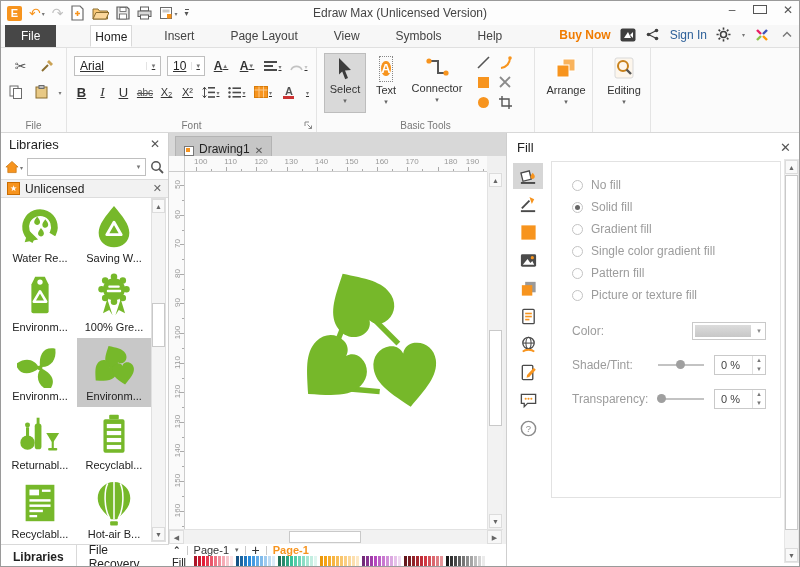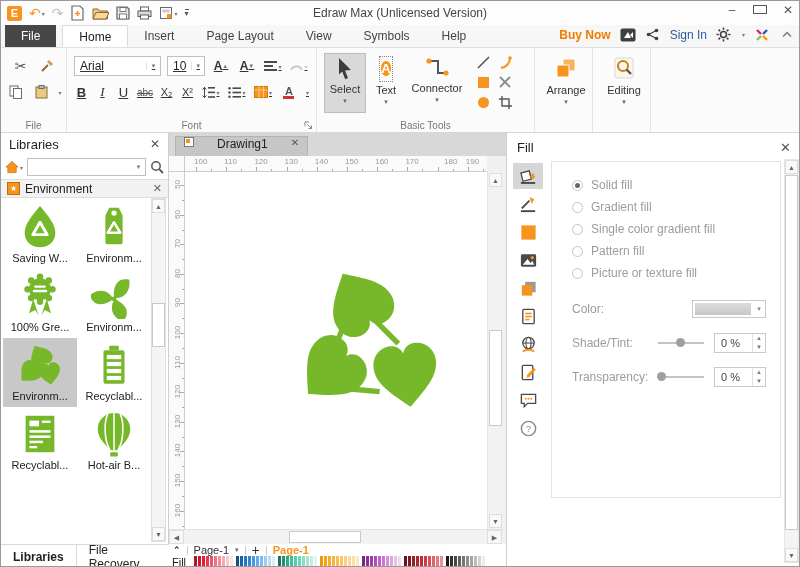--- a/index.html
+++ b/index.html
@@ -14,21 +14,21 @@
   .logo { width:15px; height:15px; background:#f7941e; border-radius:2px; color:#fff; font-weight:bold; font-size:11px; text-align:center; line-height:15px; }
   .uglyph { font-size:14px; line-height:14px; }
   .tinycaret { font-size:6px; color:#777; margin-left:1px; }
   .title-text { position:absolute; left:0; right:0; text-align:center; top:5px; font-size:12px; color:#444; }
   .winctl { position:absolute; right:4px; top:2px; display:flex; gap:14px; align-items:center; z-index:3; }
   .winctl span { color:#555; font-size:12px; width:14px; text-align:center; }
   .box-glyph { display:inline-block; width:9px; height:9px; border:1px solid #555; }
 
   
   .tabrow { position:absolute; left:0; top:24px; width:100%; height:23px; background:#f7f7f7; border-bottom:1px solid #e0e0e0; display:flex; align-items:stretch; }
-  .tab { padding:4px 16px 0; font-size:12px; color:#444; cursor:default; }
+  .tab { padding:4px 4px 0; font-size:12px; color:#444; cursor:default;margin-left:28px; }
   .tab.file { background:#474747; color:#fff; margin:0 6px 0 4px; padding:4px 16px 0; }
   .tab.active { background:#fff; border:1px solid #d9d9d9; border-bottom:1px solid #fff; color:#222; }
   .tabrow-right { position:absolute; right:4px; top:26px; display:flex; align-items:center; gap:9px; }
   .buynow { font-weight:bold; font-size:12px; }
   .signin { font-size:12px; }
   .ticon { width:16px; height:15px; display:flex; align-items:center; justify-content:center; }
 
   
   .ribbon { position:absolute; left:0; top:47px; width:100%; height:85px; background:#fbfbfb; border-bottom:1px solid #d8d8d8; display:flex; }
   .rgroup { position:relative; border-right:1px solid #e4e4e4; padding:5px 7px 16px; }
@@ -75,21 +75,21 @@
   .scr-btn { position:absolute; left:0; width:13px; height:14px; background:#f9f9f9; border:1px solid #dcdcdc; color:#666; font-size:7px; text-align:center; line-height:13px; }
   .scr-thumb { position:absolute; left:0; width:13px; background:#fff; border:1px solid #c9c9c9; }
   .lp-tabs { position:absolute; left:0; bottom:0; width:168px; height:24px; border-top:1px solid #d9d9d9; display:flex; align-items:center; background:#fff; }
   .lp-tab { padding:0 12px; font-size:12px; color:#222; height:100%; display:flex; align-items:center; }
   .lp-tab.active { font-weight:bold; }
   .lp-tab + .lp-tab { border-left:1px solid #d9d9d9; }
 
   
   .carea { position:absolute; left:168px; top:0; width:337px; height:435px; background:#f0f0f0; }
   .docbar { position:absolute; left:0; top:0; width:100%; height:23px; background:#d8d8d8; display:flex; align-items:flex-end; }
-  .doctab { height:20px; margin-left:6px; background:#c6c6c6; border:1px solid #b3b3b3; border-bottom:0; display:flex; align-items:flex-start; gap:23px; padding:0 8px; font-size:12px; color:#222; }
+  .doctab { height:20px; margin-left:6px; background:#c6c6c6; border:1px solid #b3b3b3; border-bottom:0; display:flex; align-items:flex-end; gap:5px; padding:0 8px; font-size:12px; color:#222; }
   .doctab .dicon { width:10px; height:10px; border:1px solid #777; background:#fff; position:relative; }
   .doctab .dicon::after { content:""; position:absolute; left:1px; top:1px; width:4px; height:4px; background:#f7941e; }
   .ruler-corner { position:absolute; left:0; top:23px; width:16px; height:16px; background:#fafafa; border-right:1px solid #ccc; border-bottom:1px solid #ccc; }
   .hruler { position:absolute; left:16px; top:23px; width:302px; height:16px; background:#fafafa; border-bottom:1px solid #ccc; overflow:hidden; }
   .hnum { position:absolute; top:1px; font-size:8px; color:#999; }
   .htick { position:absolute; bottom:0; width:1px; height:4px; background:#aaa; }
   .vruler { position:absolute; left:0; top:39px; width:16px; height:357px; background:#fafafa; border-right:1px solid #ccc; overflow:hidden; }
   .vnum { position:absolute; left:1px; width:14px; text-align:center; font-size:8px; color:#999; transform:rotate(-90deg); }
   .vtick { position:absolute; right:0; height:1px; width:4px; background:#aaa; }
   .paper { position:absolute; left:16px; top:39px; width:302px; height:357px; background:#fff; }
@@ -466,24 +466,38 @@
         </span>
         <span>
           <svg width="14" height="14" viewBox="0 0 14 14">
               <circle cx="6" cy="6" r="4.2" fill="none" stroke="#555" stroke-width="1.5"></circle>
               <path d="M9.2 9.2 L13 13" stroke="#555" stroke-width="1.8"></path>
             </svg>
         </span>
       </div>
       <div class="lp-section">
         <span class="badge">★</span>
-        <span>Environment</span>
+        <span>Unlicensed</span>
         <span class="x">✕</span>
       </div>
       <div class="lp-grid" id="lib-grid">
+          <div class="lib-cell">
+            <div class="lib-ico">
+              <svg viewBox="0 0 48 48">
+                <circle cx="24" cy="24" r="15" fill="none" stroke="#76b82a" stroke-width="7" stroke-dasharray="72 23" transform="rotate(115 24 24)"></circle>
+                <path fill="#76b82a" d="M8 40 L22 37 L12 27 Z"></path>
+                <g fill="#76b82a">
+                  <path d="M21 13 C23.8 16.5 25 18.8 23.2 20.8 C21.8 22.3 19.4 22.1 18.4 20.4 C17.2 18.3 18.6 16.3 21 13 Z"></path>
+                  <path d="M29.5 16 C32.3 19.5 33.5 21.8 31.7 23.8 C30.3 25.3 27.9 25.1 26.9 23.4 C25.7 21.3 27.1 19.3 29.5 16 Z"></path>
+                  <path d="M25 25 C27.8 28.5 29 30.8 27.2 32.8 C25.8 34.3 23.4 34.1 22.4 32.4 C21.2 30.3 22.6 28.3 25 25 Z"></path>
+                </g>
+              </svg>
+            </div>
+    <div class="lib-label">Water Re...</div>
+          </div>
           <div class="lib-cell">
             <div class="lib-ico">
               <svg viewBox="0 0 48 48">
                 <path fill="#76b82a" d="M24 2 C33 13 40 21 40 30 C40 39.5 33 45 24 45 C15 45 8 39.5 8 30 C8 21 15 13 24 2 Z"></path>
                 <path fill="none" stroke="#fff" stroke-width="3" stroke-linejoin="round" d="M24 19 L31.5 32 L16.5 32 Z"></path>
               </svg>
             </div>
     <div class="lib-label">Saving W...</div>
           </div>
           <div class="lib-cell">
@@ -537,20 +551,37 @@
             <div class="lib-ico">
               <svg viewBox="0 0 48 48">
                 <g fill="#76b82a">
                   <path id="h0" d="M50 88 C30 70 12 56 12 36 C12 22 22 12 35 12 C42 12 48 16 50 23 C52 16 58 12 65 12 C78 12 88 22 88 36 C88 56 70 70 50 88 Z" transform="translate(24,14) rotate(150) scale(0.30) translate(-50,-50)"></path>
                   <path d="M50 88 C30 70 12 56 12 36 C12 22 22 12 35 12 C42 12 48 16 50 23 C52 16 58 12 65 12 C78 12 88 22 88 36 C88 56 70 70 50 88 Z" transform="translate(13,32) rotate(45) scale(0.30) translate(-50,-50)"></path>
                   <path d="M50 88 C30 70 12 56 12 36 C12 22 22 12 35 12 C42 12 48 16 50 23 C52 16 58 12 65 12 C78 12 88 22 88 36 C88 56 70 70 50 88 Z" transform="translate(34,33) rotate(-8) scale(0.30) translate(-50,-50)"></path>
                 </g>
               </svg>
             </div>
     <div class="lib-label">Environm...</div>
+          </div>
+          <div class="lib-cell">
+            <div class="lib-ico">
+              <svg viewBox="0 0 48 48">
+                <g fill="#76b82a">
+                  <circle cx="11" cy="33" r="7.5"></circle>
+                  <rect x="9.4" y="17" width="3.2" height="12"></rect>
+                  <circle cx="11" cy="14.5" r="2.6"></circle>
+                  <rect x="20.5" y="7" width="3" height="9"></rect>
+                  <rect x="18.5" y="13" width="7" height="27" rx="3"></rect>
+                  <path d="M30.5 23 h13.5 l-5.8 9 h-2 Z"></path>
+                  <rect x="36.2" y="30" width="2.2" height="9"></rect>
+                  <rect x="32.5" y="38.5" width="9.5" height="2.6" rx="1"></rect>
+                </g>
+              </svg>
+            </div>
+    <div class="lib-label">Returnabl...</div>
           </div>
           <div class="lib-cell">
             <div class="lib-ico">
               <svg viewBox="0 0 48 48">
                 <rect x="19" y="4" width="10" height="4.5" rx="1" fill="#76b82a"></rect>
                 <rect x="13" y="8.5" width="22" height="35" rx="2" fill="#76b82a"></rect>
                 <g fill="#fff">
                   <rect x="16.5" y="13.5" width="15" height="4.4"></rect>
                   <rect x="16.5" y="20.8" width="15" height="4.4"></rect>
                   <rect x="16.5" y="28.1" width="15" height="4.4"></rect>
@@ -883,20 +914,24 @@
           <div class="strip-btn">
             <svg viewBox="0 0 20 20">
               <circle cx="10" cy="10" r="7.5" fill="none" stroke="#8a8a8a" stroke-width="1.5"></circle>
               <text x="10" y="14" font-size="10" text-anchor="middle" fill="#8a8a8a" font-family="Liberation Sans, sans-serif">?</text>
             </svg>
           </div>
         </div>
       <div class="rp-card">
         <div id="fill-options">
             <div class="radio-row">
+              <span class="radio"></span>
+    <span class="radio-label">No fill</span>
+            </div>
+            <div class="radio-row">
               <span class="radio checked"></span>
     <span class="radio-label">Solid fill</span>
             </div>
             <div class="radio-row">
               <span class="radio"></span>
     <span class="radio-label">Gradient fill</span>
             </div>
             <div class="radio-row">
               <span class="radio"></span>
     <span class="radio-label">Single color gradient fill</span>

